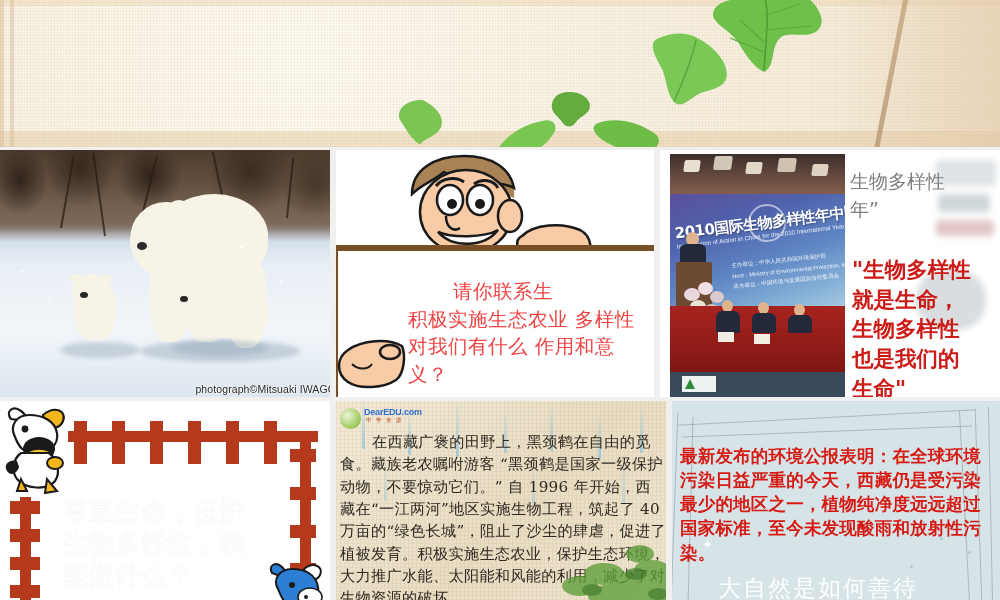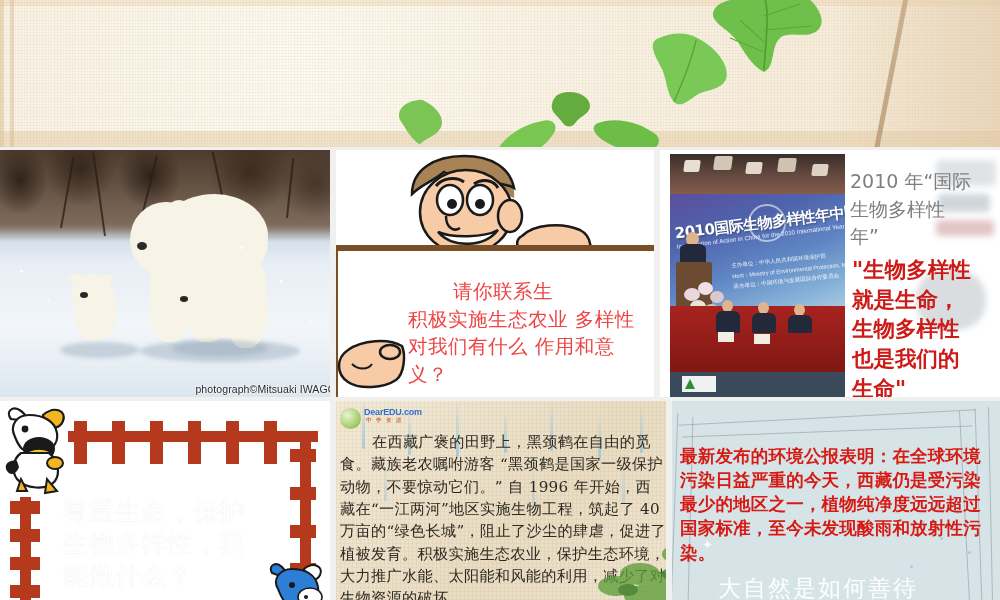--- a/index.html
+++ b/index.html
@@ -139,21 +139,21 @@
     letter-spacing:7px;font-family:"DejaVu Serif","Liberation Serif",serif;font-weight:bold;
   }
   .ghost-text{
     position:absolute;left:63px;top:95px;width:250px;color:#fff;
     font-size:25px;line-height:1.28;letter-spacing:1px;
     font-family:"DejaVu Serif","Liberation Serif",serif;
     text-shadow:0 0 1px rgba(200,200,200,.55);
   }
 
   
-  .p5{left:336px;top:401px;width:330px;height:199px;background:#5eead4;padding-left:36px;}
+  .p5{left:336px;top:401px;width:330px;height:199px;background:#5eead4;}
   .paper{position:absolute;inset:0;
     background:
       repeating-linear-gradient(90deg,rgba(176,150,112,.10) 0 1px,rgba(0,0,0,0) 1px 4px),
       repeating-linear-gradient(0deg,rgba(176,150,112,.08) 0 1px,rgba(0,0,0,0) 1px 4px),
       linear-gradient(135deg,#f2e9d6,#e8dcc2 55%,#efe5cf);
   }
   .rain{position:absolute;width:3px;background:linear-gradient(180deg,rgba(150,200,225,.0),rgba(140,195,222,.75));border-radius:2px;}
   .dear-logo{position:absolute;left:2px;top:4px;width:96px;height:26px;}
   .dear-circle{position:absolute;left:2px;top:3px;width:21px;height:21px;border-radius:50%;
     background:radial-gradient(circle at 35% 35%,#e9f3d6,#a8cf6a 60%,#6fae34);}
@@ -366,21 +366,20 @@
       <div class="suit" style="left:82px;top:159px;width:24px;height:20px;"></div>
       <div class="head" style="left:124px;top:150px;width:11px;height:12px;"></div>
       <div class="suit" style="left:118px;top:161px;width:24px;height:18px;"></div>
       <div style="position:absolute;left:48px;top:178px;width:16px;height:10px;background:#f3eee4;"></div>
       <div style="position:absolute;left:84px;top:180px;width:16px;height:10px;background:#f3eee4;"></div>
       <div class="conf-floor"></div>
       <div class="conf-small-sign"></div>
     </div>
 
     <div class="gray-head">
-      <div>2010 年“国际</div>
       <div>生物多样性</div>
       <div>年”</div>
     </div>
 
     <div class="red-quote">
       <div>"生物多样性</div>
       <div>就是生命，</div>
       <div>生物多样性</div>
       <div>也是我们的</div>
       <div>生命"</div>

